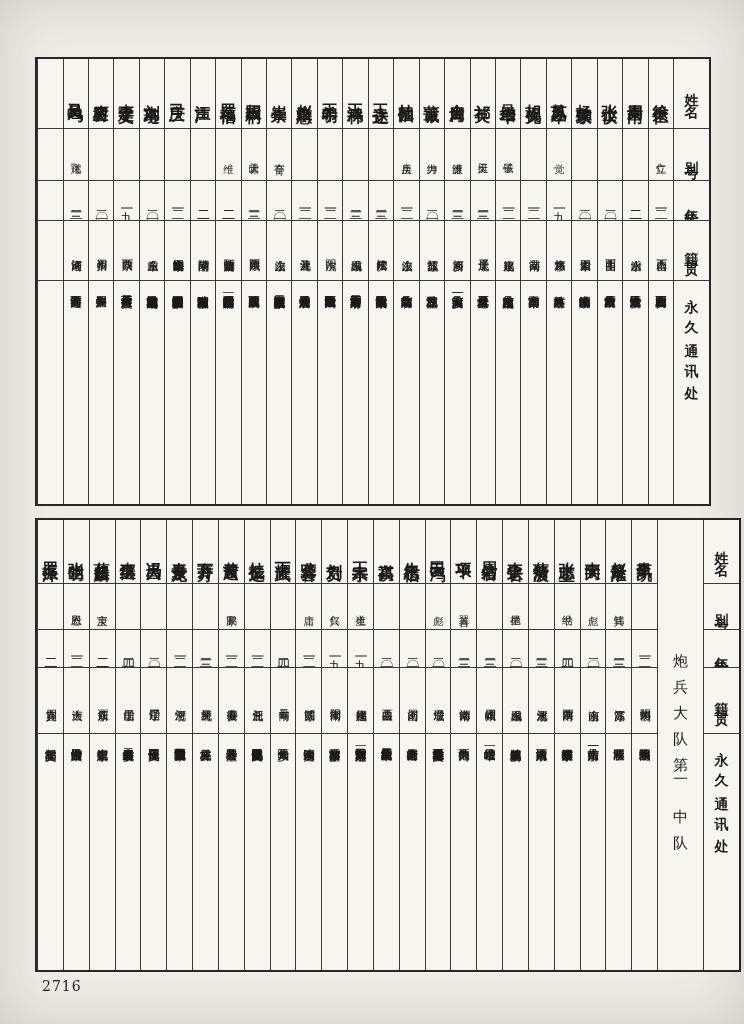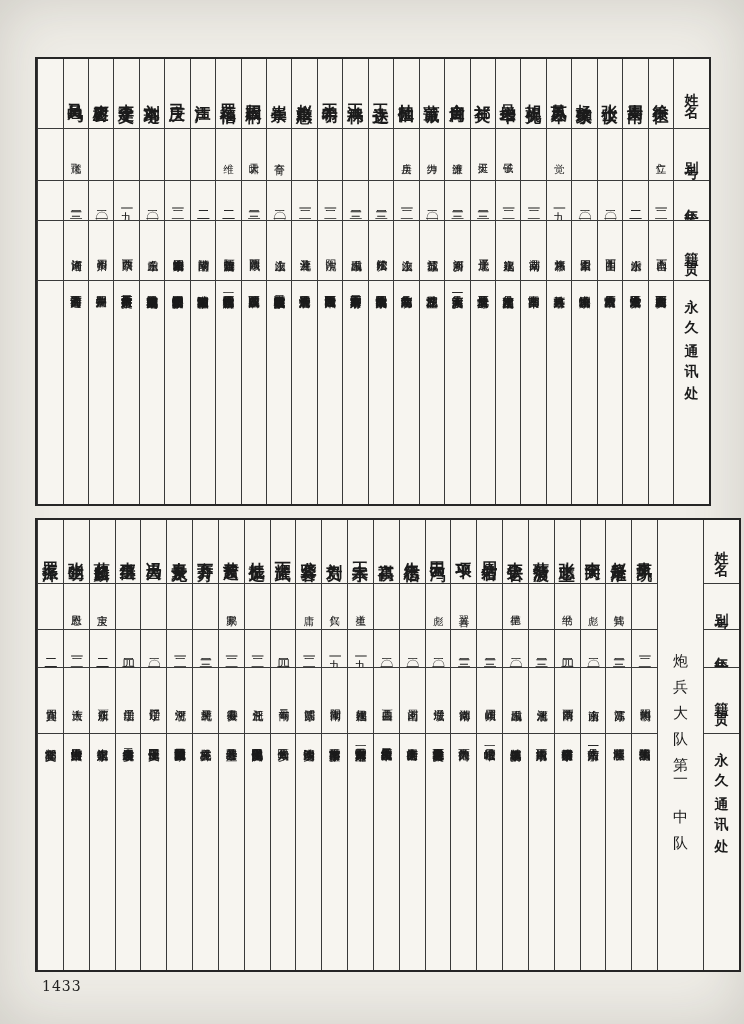--- a/index.html
+++ b/index.html
@@ -933,14 +933,14 @@
         </div>
     <div class="cell r4 origin">
           <span class="vtext fit">四川宜宾</span>
         </div>
     <div class="cell r5 addr">
           <span class="vtext fit">宜宾柏溪邮交</span>
         </div>
   </div>
     </div>
 
-  <div class="page-number">1433</div>
+  <div class="page-number">2716</div>
 </div>
 
 </body></html>

